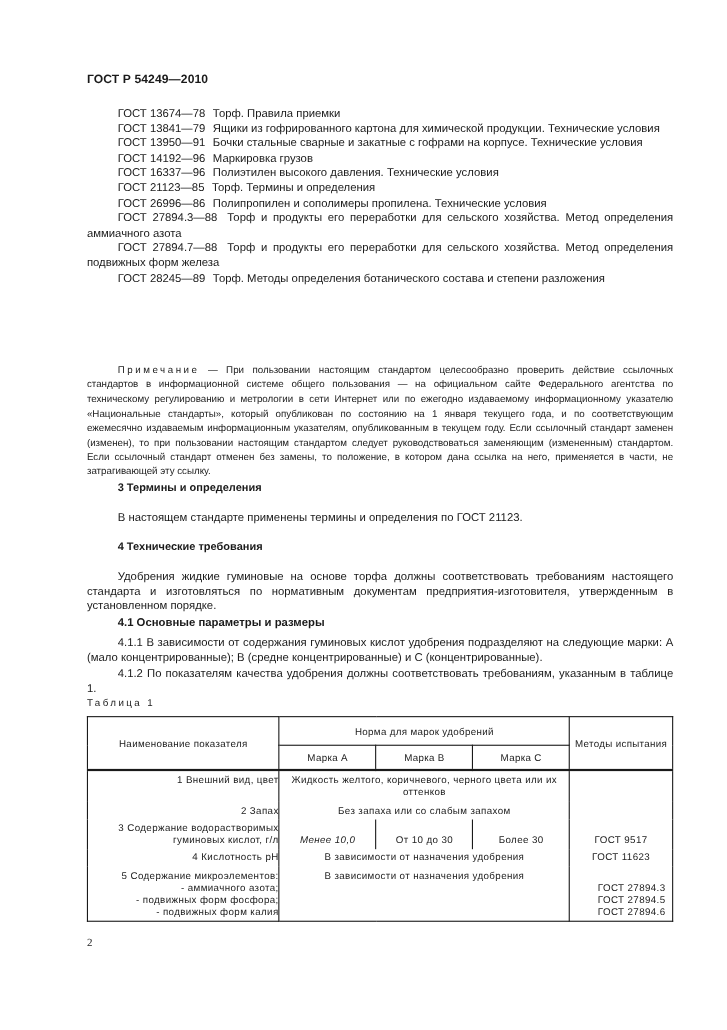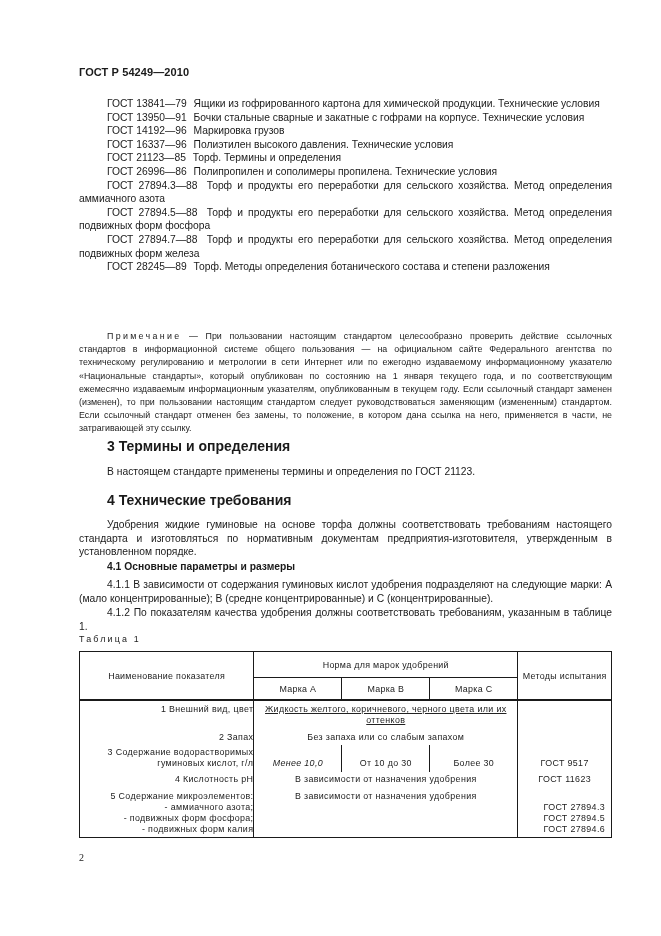--- a/index.html
+++ b/index.html
@@ -12,21 +12,21 @@
     font-size: 11px; font-weight: bold; letter-spacing: 0.1px;
   }
   .refs { position: absolute; left: 79px; top: 97px; width: 533px; font-size: 10.3px; line-height: 13.6px; }
   .ref { text-indent: 28px; text-align: justify; text-align-last: left; }
   .ref .code { margin-right: 4px; }
   .note {
     position: absolute; left: 79px; top: 330px; width: 533px;
     font-size: 8.9px; line-height: 13.2px; text-align: justify; text-indent: 28px; color: #222;
   }
   .note .spaced { letter-spacing: 2.3px; }
-  .h2 { position: absolute; left: 107px; font-size: 14px; font-weight: bold; }
+  .h2 { position: absolute; left: 107px; font-size: 10px; font-weight: bold; }
   .h2-3 { top: 438px; }
   .h2-4 { top: 492px; }
   .p { position: absolute; left: 79px; width: 533px; font-size: 10.3px; line-height: 13.6px; text-align: justify; }
   .p-terms { top: 465px; left: 107px; }
   .p-req { top: 518px; text-indent: 28px; }
   .h3 { position: absolute; left: 107px; top: 561px; font-size: 10.3px; font-weight: bold; }
   .p-411 { top: 578px; text-indent: 28px; }
   .p-412 { top: 606px; text-indent: 28px; }
   .table-caption { position: absolute; left: 79px; top: 634px; font-size: 8.9px; letter-spacing: 2.2px; }
 
@@ -53,28 +53,28 @@
   .row-pad td { padding-top: 3px; padding-bottom: 3px; }
 
   .page-number { position: absolute; left: 79px; top: 852px; font-size: 10px; font-family: "Liberation Serif", serif; }
 </style>
 </head>
 <body>
 
 <div class="page-header">ГОСТ Р 54249—2010</div>
 
 <div class="refs">
+  <div class="ref"><span class="code">ГОСТ 13674—78</span> <span>Торф. Правила приемки</span></div>
   <div class="ref"><span class="code">ГОСТ 13841—79</span> <span>Ящики из гофрированного картона для химической продукции. Технические условия</span></div>
   <div class="ref"><span class="code">ГОСТ 13950—91</span> <span>Бочки стальные сварные и закатные с гофрами на корпусе. Технические условия</span></div>
   <div class="ref"><span class="code">ГОСТ 14192—96</span> <span>Маркировка грузов</span></div>
   <div class="ref"><span class="code">ГОСТ 16337—96</span> <span>Полиэтилен высокого давления. Технические условия</span></div>
   <div class="ref"><span class="code">ГОСТ 21123—85</span> <span>Торф. Термины и определения</span></div>
   <div class="ref"><span class="code">ГОСТ 26996—86</span> <span>Полипропилен и сополимеры пропилена. Технические условия</span></div>
   <div class="ref"><span class="code">ГОСТ 27894.3—88</span> <span>Торф и продукты его переработки для сельского хозяйства. Метод определения аммиачного азота</span></div>
-  <div class="ref"><span class="code">ГОСТ 27894.5—88</span> <span>Торф и продукты его переработки для сельского хозяйства. Метод определения подвижных форм фосфора</span></div>
   <div class="ref"><span class="code">ГОСТ 27894.7—88</span> <span>Торф и продукты его переработки для сельского хозяйства. Метод определения подвижных форм железа</span></div>
   <div class="ref"><span class="code">ГОСТ 28245—89</span> <span>Торф. Методы определения ботанического состава и степени разложения</span></div>
 </div>
 
 <div class="note"><span class="spaced">Примечание</span><span> — При пользовании настоящим стандартом целесообразно проверить действие ссылочных стандартов в информационной системе общего пользования — на официальном сайте Федерального агентства по техническому регулированию и метрологии в сети Интернет или по ежегодно издаваемому информационному указателю «Национальные стандарты», который опубликован по состоянию на 1 января текущего года, и по соответствующим ежемесячно издаваемым информационным указателям, опубликованным в текущем году. Если ссылочный стандарт заменен (изменен), то при пользовании настоящим стандартом следует руководствоваться заменяющим (измененным) стандартом. Если ссылочный стандарт отменен без замены, то положение, в котором дана ссылка на него, применяется в части, не затрагивающей эту ссылку.</span></div>
 
 <div class="h2 h2-3">3  Термины и определения</div>
 <div class="p p-terms">В настоящем стандарте применены термины и определения по ГОСТ 21123.</div>
 
 <div class="h2 h2-4">4  Технические требования</div>
@@ -94,21 +94,21 @@
     </tr>
     <tr class="hdr">
       <th class="c-mark">Марка А</th>
       <th class="c-mark">Марка В</th>
       <th class="c-mark">Марка С</th>
     </tr>
   </thead>
   <tbody>
     <tr class="row-pad">
       <td class="name"><span class="ind">1  Внешний вид, цвет</span></td>
-      <td class="norm" colspan="3" style="padding-left:4px;padding-right:4px;text-decoration:underline;">Жидкость желтого, коричневого, черного цвета или их оттенков</td>
+      <td class="norm" colspan="3" style="padding-left:4px;padding-right:4px;">Жидкость желтого, коричневого, черного цвета или их оттенков</td>
       <td class="meth"></td>
     </tr>
     <tr>
       <td class="name" style="padding-top:3px;"><span class="ind">2  Запах</span></td>
       <td class="norm" colspan="3" style="padding-top:3px;padding-bottom:2px;">Без запаха или со слабым запахом</td>
       <td class="meth"></td>
     </tr>
     <tr>
       <td class="name" style="padding-top:2px;padding-bottom:3px;">
         <div class="ind">3  Содержание водорастворимых</div>

